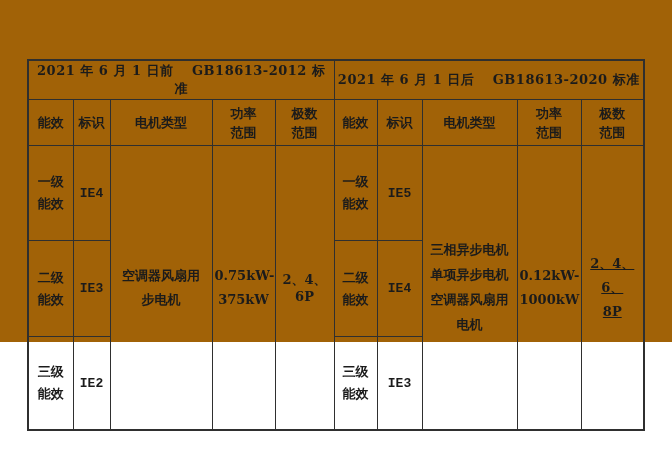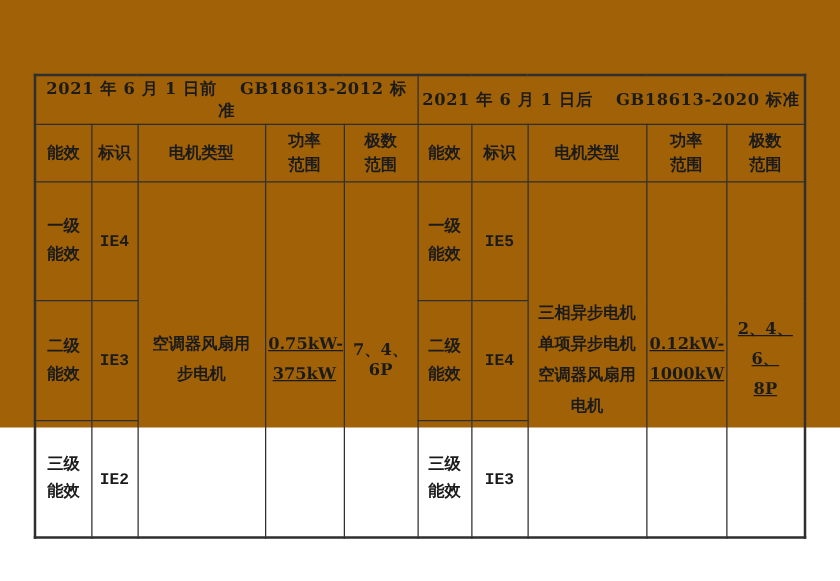--- a/index.html
+++ b/index.html
@@ -63,21 +63,20 @@
   }
   td.motor-top-cell {
     vertical-align: top;
     text-align: left;
     padding: 13px 2px 2px 4px;
     line-height: 25px;
     font-family: Liberation Mono, monospace;
   }
   td.power-cell {
     line-height: 24px;
-    text-decoration: underline;
   }
   td.pole-center-cell {
     white-space: nowrap;
     padding: 1px 0;
   }
   td.pole-left-cell {
     text-align: left;
     padding-left: 6px;
     line-height: 24px;
     text-decoration: underline;
@@ -123,21 +122,21 @@
 范围</td>
       </tr>
       <tr class="body-row-1">
         <td class="grade-cell">一级
 能效</td>
         <td class="mark-cell">IE4</td>
         <td rowspan="3" class="motor-center-cell">空调器风扇用
 步电机</td>
         <td rowspan="3" class="power-cell">0.75kW-
 375kW</td>
-        <td rowspan="3" class="pole-center-cell">7、4、6P</td>
+        <td rowspan="3" class="pole-center-cell">2、4、6P</td>
         <td class="grade-cell">一级
 能效</td>
         <td class="mark-cell">IE5</td>
         <td rowspan="3" class="motor-top-cell">三相异步电机
 单项异步电机
 空调器风扇用
 电机</td>
         <td rowspan="3" class="power-cell">0.12kW-
 1000kW</td>
         <td rowspan="3" class="pole-left-cell">2、4、6、

